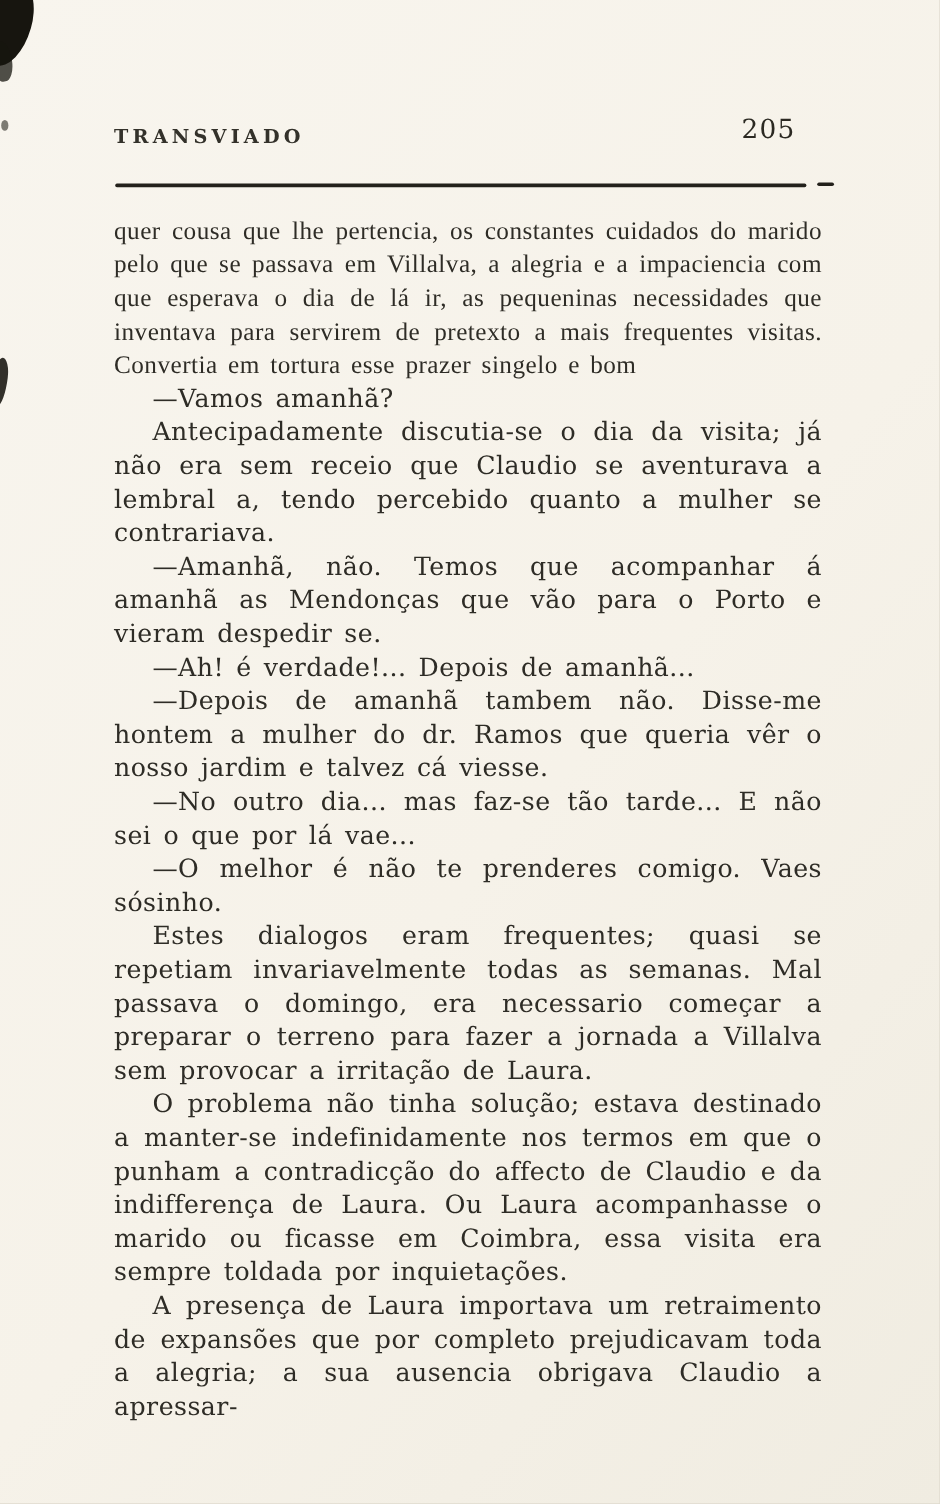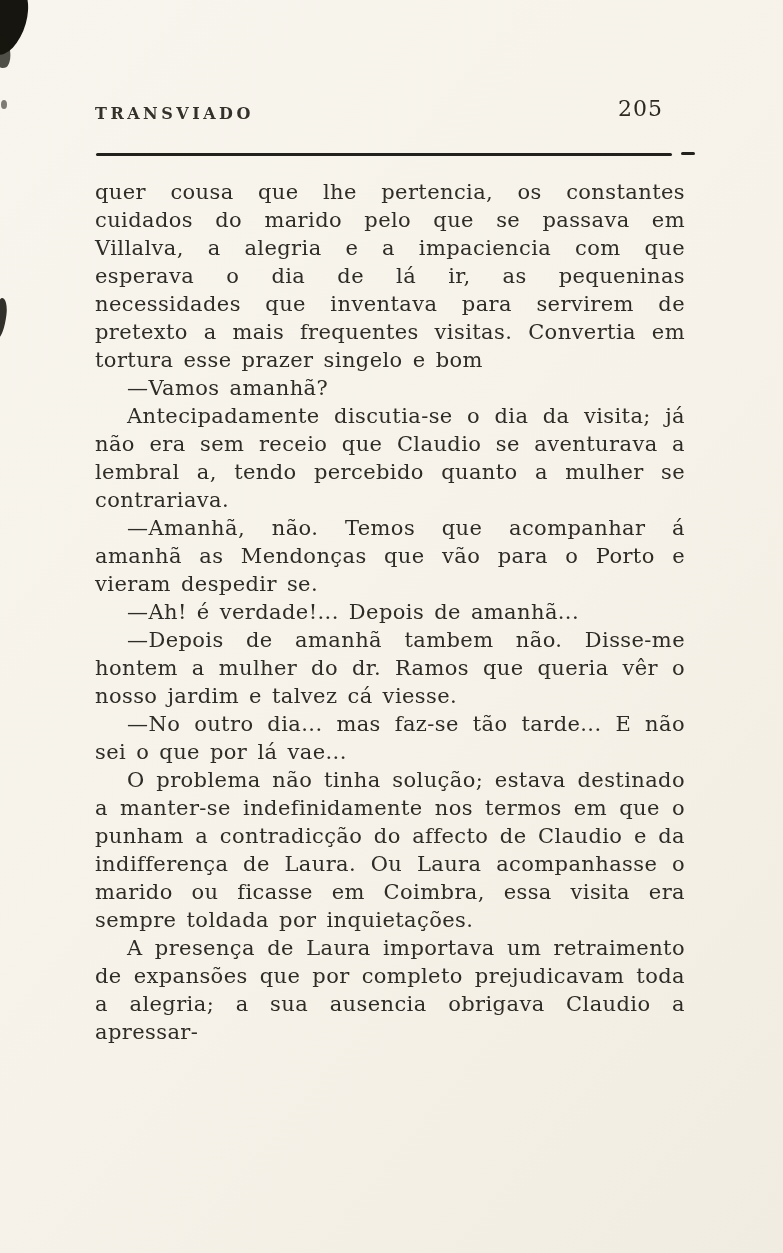--- a/index.html
+++ b/index.html
@@ -101,21 +101,21 @@
     width: 590px;
     font-size: 21px;
     line-height: 28px;
     letter-spacing: 0.4px;
     word-spacing: 3px;
     text-align: justify;
     color: #2e2c26;
   }
 
   .para { text-indent: 32px; }
-  .para.no-indent { text-indent: 0; }
+  .para.no-indent { text-indent: 0; font-family: Liberation Serif, serif; }
 </style>
 </head>
 <body>
 
 <div class="page">
 
   <div class="artifact artifact-corner"></div>
   <div class="artifact artifact-corner-smudge"></div>
   <div class="artifact artifact-dot"></div>
   <div class="artifact artifact-edge"></div>
@@ -129,17 +129,19 @@
   <div class="rule-dash"></div>
 
   <main class="text-block">
     <p class="para no-indent">quer cousa que lhe pertencia, os constantes cuidados do marido pelo que se passava em Villalva, a alegria e a impaciencia com que esperava o dia de lá ir, as pequeninas necessidades que inventava para servirem de pretexto a mais frequentes visitas. Convertia em tortura esse prazer singelo e bom</p>
     <p class="para">—Vamos amanhã?</p>
     <p class="para">Antecipadamente discutia-se o dia da visita; já não era sem receio que Claudio se aventurava a lembral a, tendo percebido quanto a mulher se contrariava.</p>
     <p class="para">—Amanhã, não. Temos que acompanhar á amanhã as Mendonças que vão para o Porto e vieram despedir se.</p>
     <p class="para">—Ah! é verdade!... Depois de amanhã...</p>
     <p class="para">—Depois de amanhã tambem não. Disse-me hontem a mulher do dr. Ramos que queria vêr o nosso jardim e talvez cá viesse.</p>
     <p class="para">—No outro dia... mas faz-se tão tarde... E não sei o que por lá vae...</p>
+    <p class="para">—O melhor é não te prenderes comigo. Vaes sósinho.</p>
+    <p class="para">Estes dialogos eram frequentes; quasi se repetiam invariavelmente todas as semanas. Mal passava o domingo, era necessario começar a preparar o terreno para fazer a jornada a Villalva sem provocar a irritação de Laura.</p>
     <p class="para">O problema não tinha solução; estava destinado a manter-se indefinidamente nos termos em que o punham a contradicção do affecto de Claudio e da indifferença de Laura. Ou Laura acompanhasse o marido ou ficasse em Coimbra, essa visita era sempre toldada por inquietações.</p>
     <p class="para">A presença de Laura importava um retraimento de expansões que por completo prejudicavam toda a alegria; a sua ausencia obrigava Claudio a apressar-</p>
   </main>
 
 </div>
 
 </body></html>

